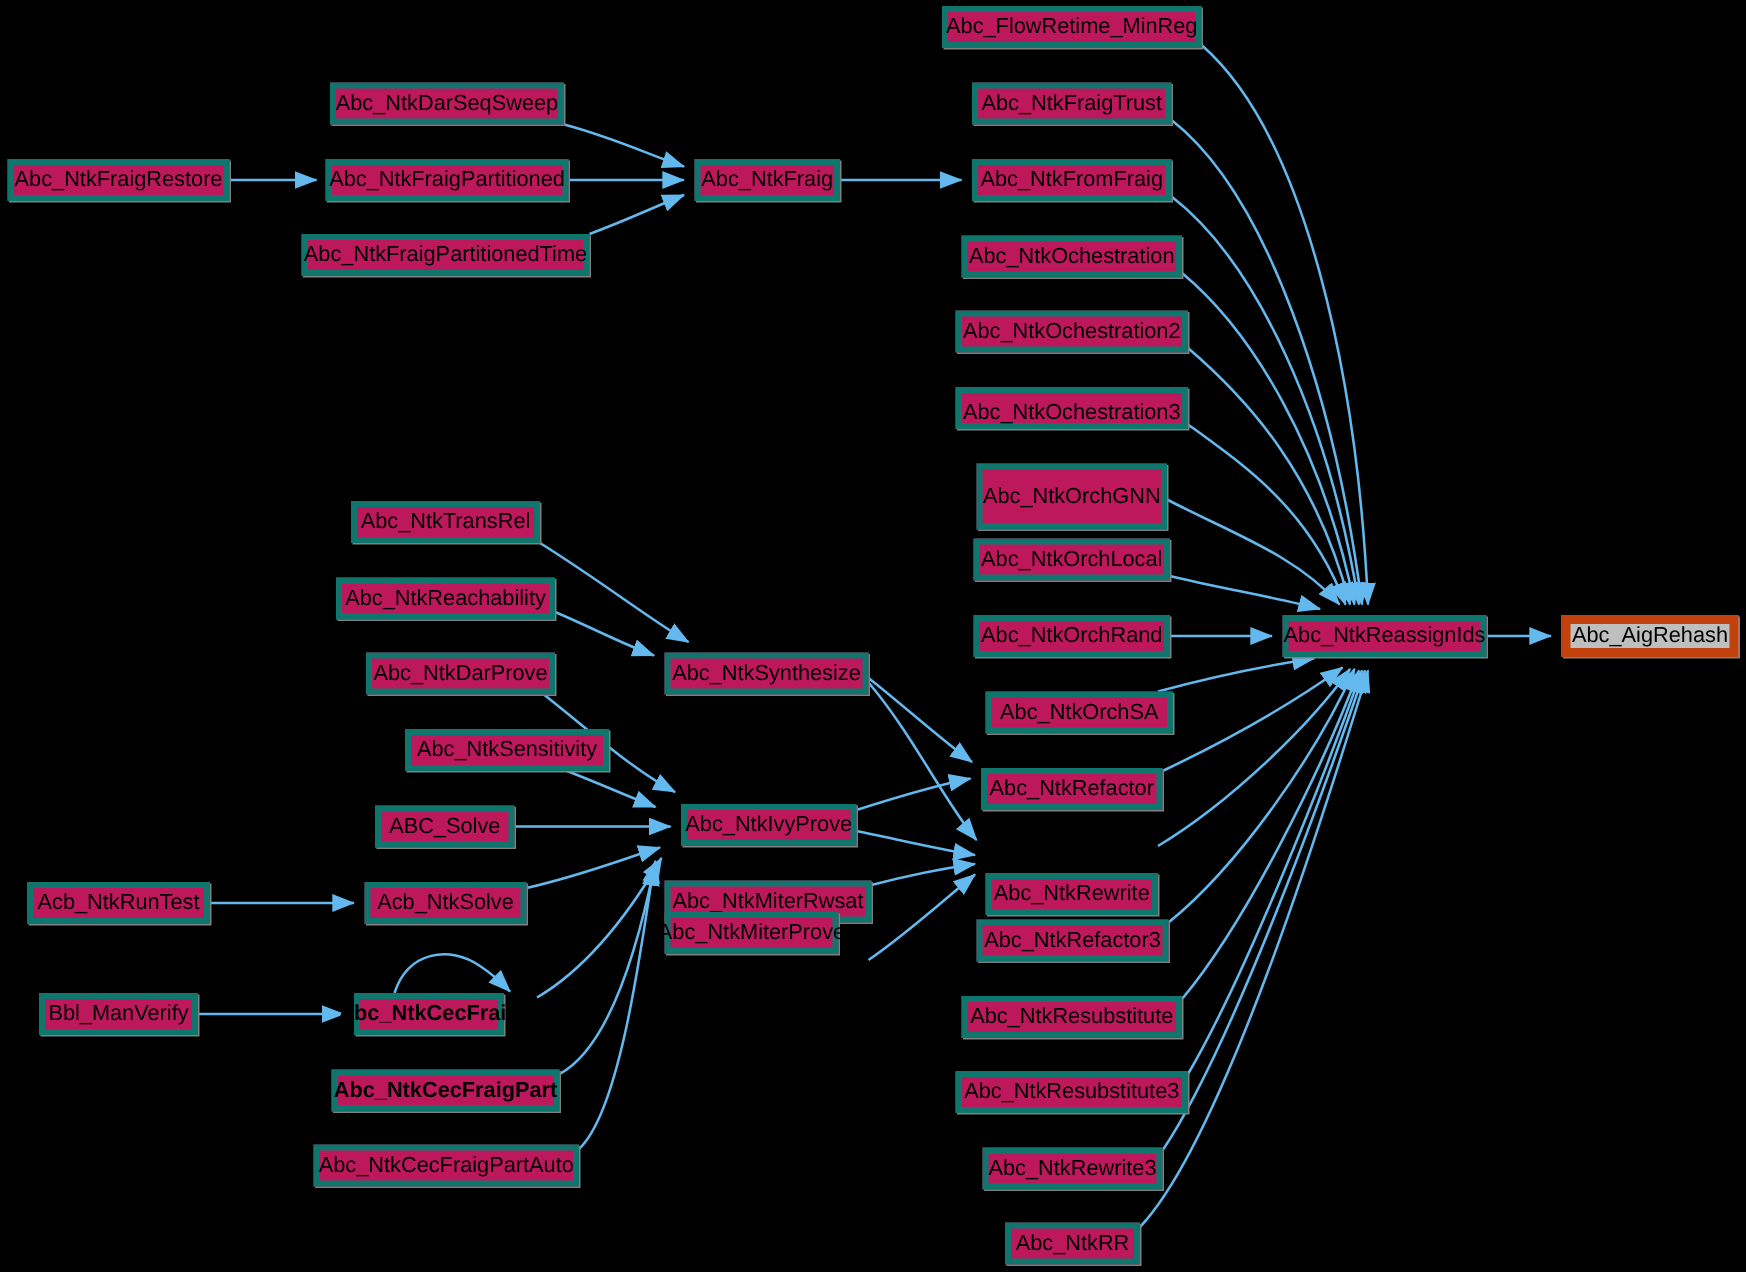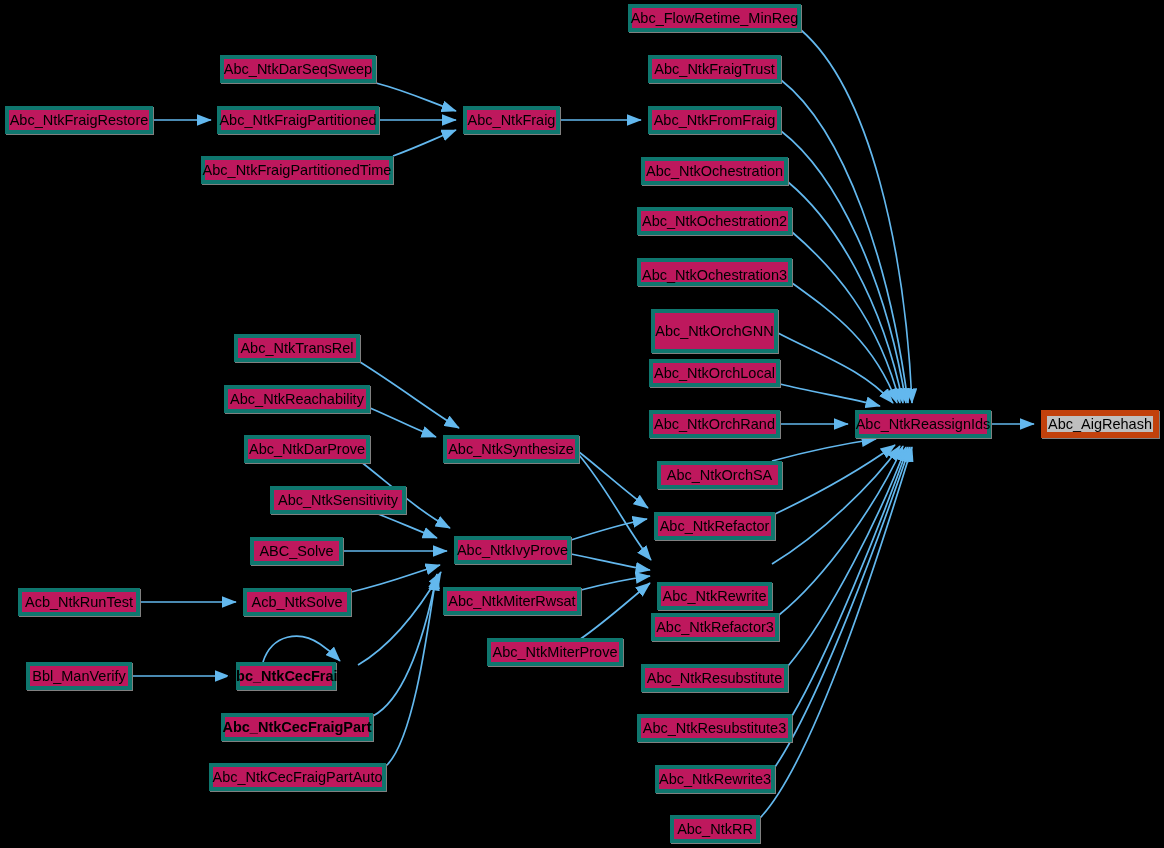--- a/index.html
+++ b/index.html
@@ -197,21 +197,21 @@
       </div>
       <div class="gnode" style="left: 443px; top: 435px; width: 136px; height: 28px;">
         <span class="gnode-label">Abc_NtkSynthesize</span>
       </div>
       <div class="gnode" style="left: 454px; top: 536px; width: 117px; height: 28px;">
         <span class="gnode-label">Abc_NtkIvyProve</span>
       </div>
       <div class="gnode" style="left: 443px; top: 587px; width: 138px; height: 28px;">
         <span class="gnode-label">Abc_NtkMiterRwsat</span>
       </div>
-      <div class="gnode" style="left: 443px; top: 638px; width: 136px; height: 28px; margin-left: 44px;">
+      <div class="gnode" style="left: 443px; top: 608px; width: 116px; height: 28px;">
         <span class="gnode-label">Abc_NtkMiterProve</span>
       </div>
       <div class="gnode" style="left: 18px; top: 588px; width: 122px; height: 28px;">
         <span class="gnode-label">Acb_NtkRunTest</span>
       </div>
       <div class="gnode" style="left: 26px; top: 662px; width: 106px; height: 28px;">
         <span class="gnode-label">Bbl_ManVerify</span>
       </div>
       <div class="gnode" style="left: 855px; top: 410px; width: 136px; height: 28px;">
         <span class="gnode-label">Abc_NtkReassignIds</span>

